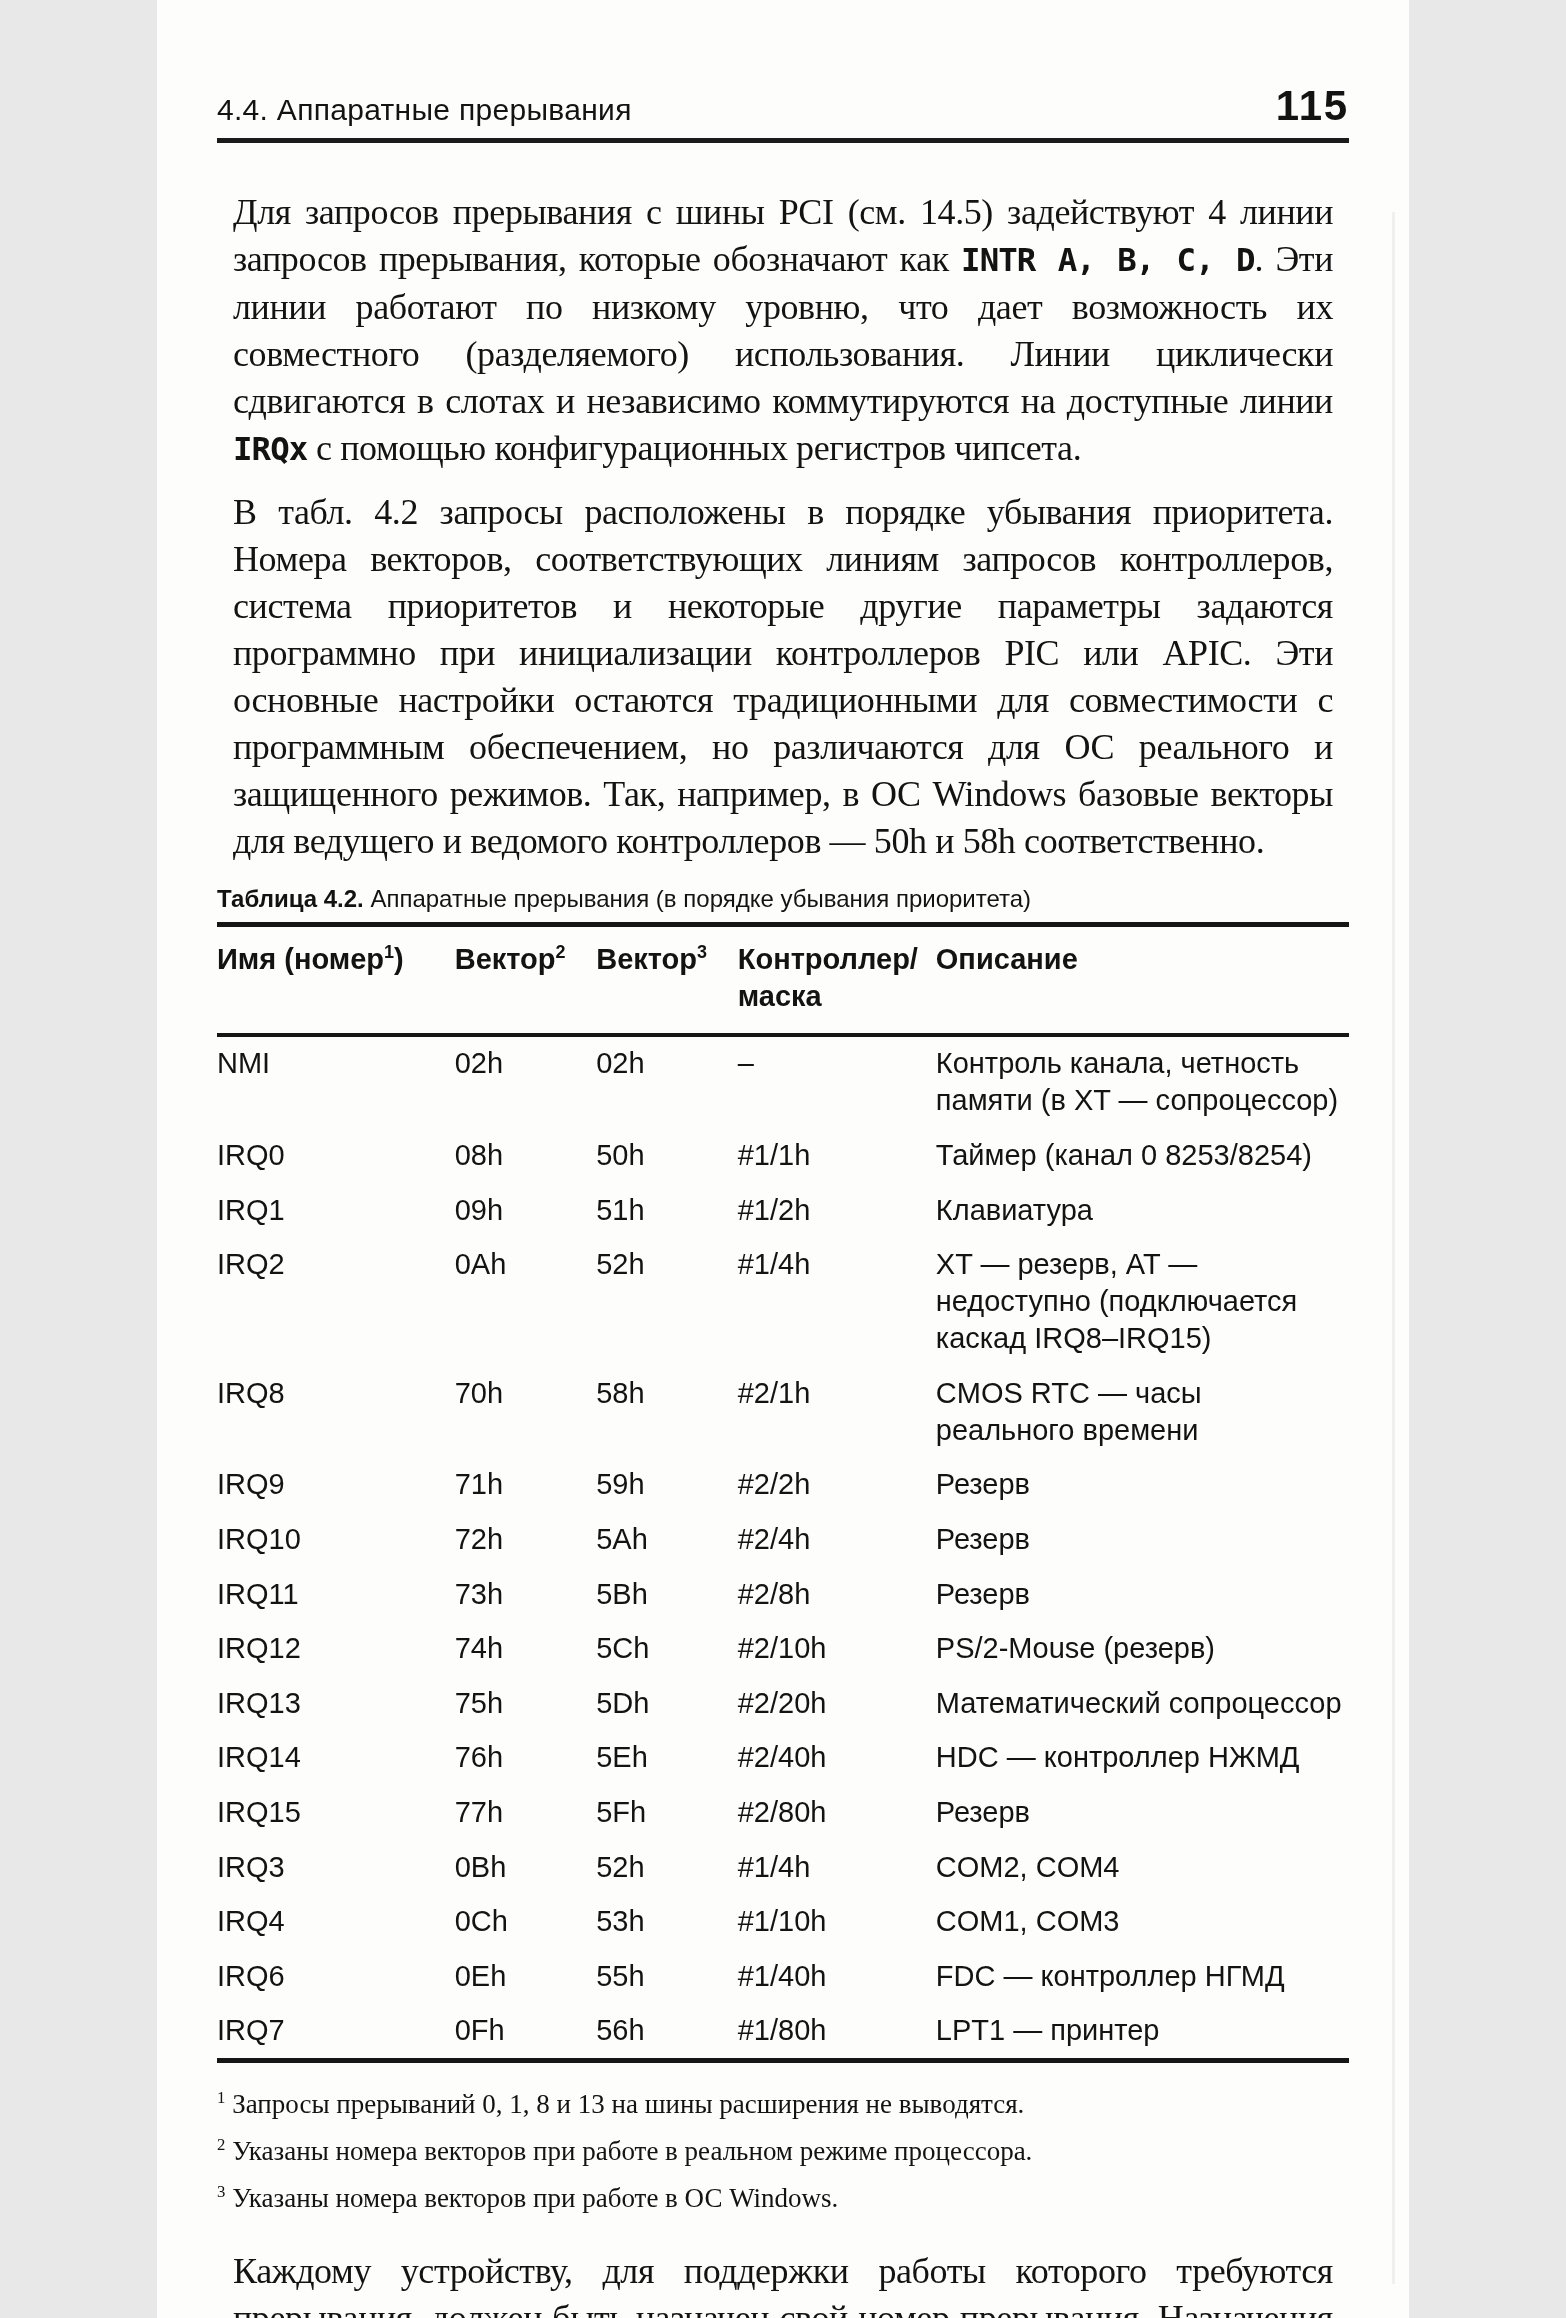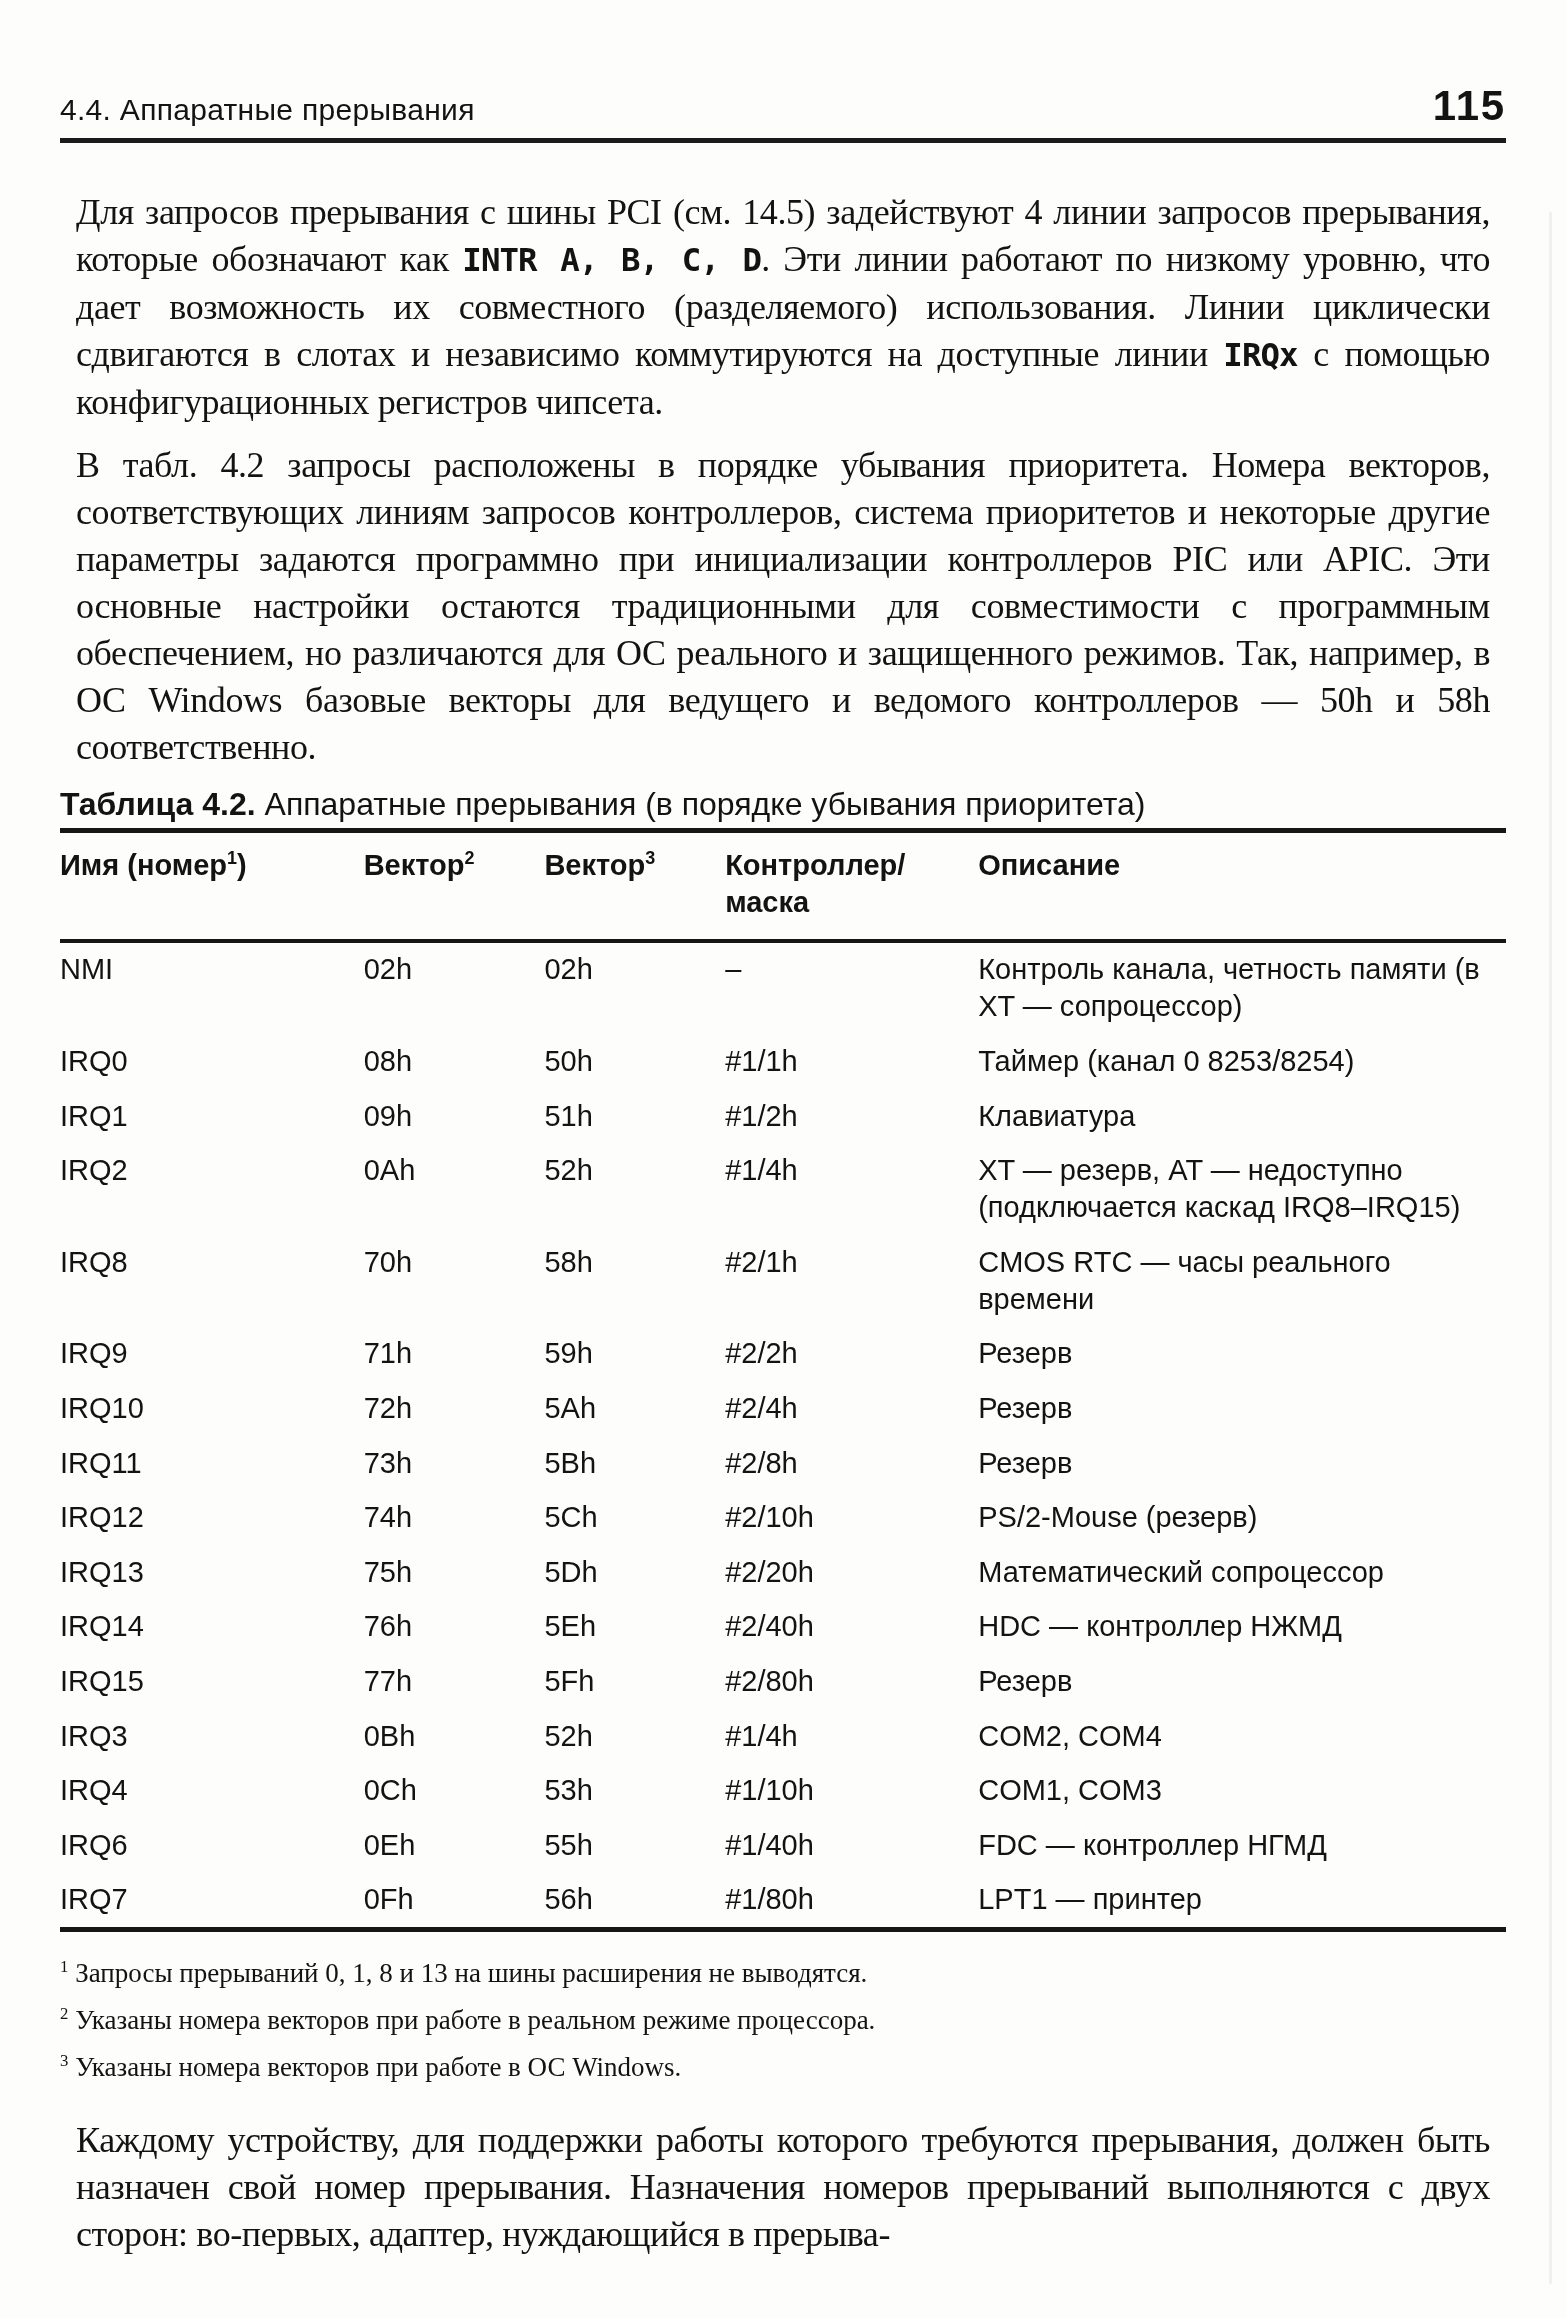--- a/index.html
+++ b/index.html
@@ -1,18 +1,18 @@
 <!DOCTYPE html>
 <html lang="ru" style="font-size:14px"><head>
 <meta charset="utf-8">
 <style>
   html,body{margin:0;padding:0;background:#e8e8e8;}
   .page{
     position:relative;
-    width:1566px;height:2319px;
+    width:1252px;height:2319px;
     margin:0 auto;
     background:#fdfdfc;
     color:#131313;
     overflow:hidden;
     box-sizing:border-box;
     padding:85px 60px 0 60px;
   }
   
   .runhead{
     display:flex;justify-content:space-between;align-items:flex-end;
@@ -32,21 +32,21 @@
   .par-1{margin-top:46px;}
   .par-2{margin-top:14px;}
   .mono{
     font-family:"DejaVu Sans Mono",monospace;
     font-weight:700;font-size:0.90em;letter-spacing:-0.9px;
   }
   .sup{font-size:0.62em;vertical-align:super;line-height:0;}
   
   .caption{
     font-family:"Liberation Sans",sans-serif;
-    font-size:32px;line-height:35px;
+    font-size:24px;line-height:35px;
   }
   .caption .cap-label{font-weight:700;}
   
   table.irq{
     width:100%;border-collapse:collapse;table-layout:fixed;
     margin-top:6px;
     font-family:"Liberation Sans",sans-serif;
     font-size:29px;line-height:37px;color:#131313;
   }
   table.irq col.c1{width:21%;}

